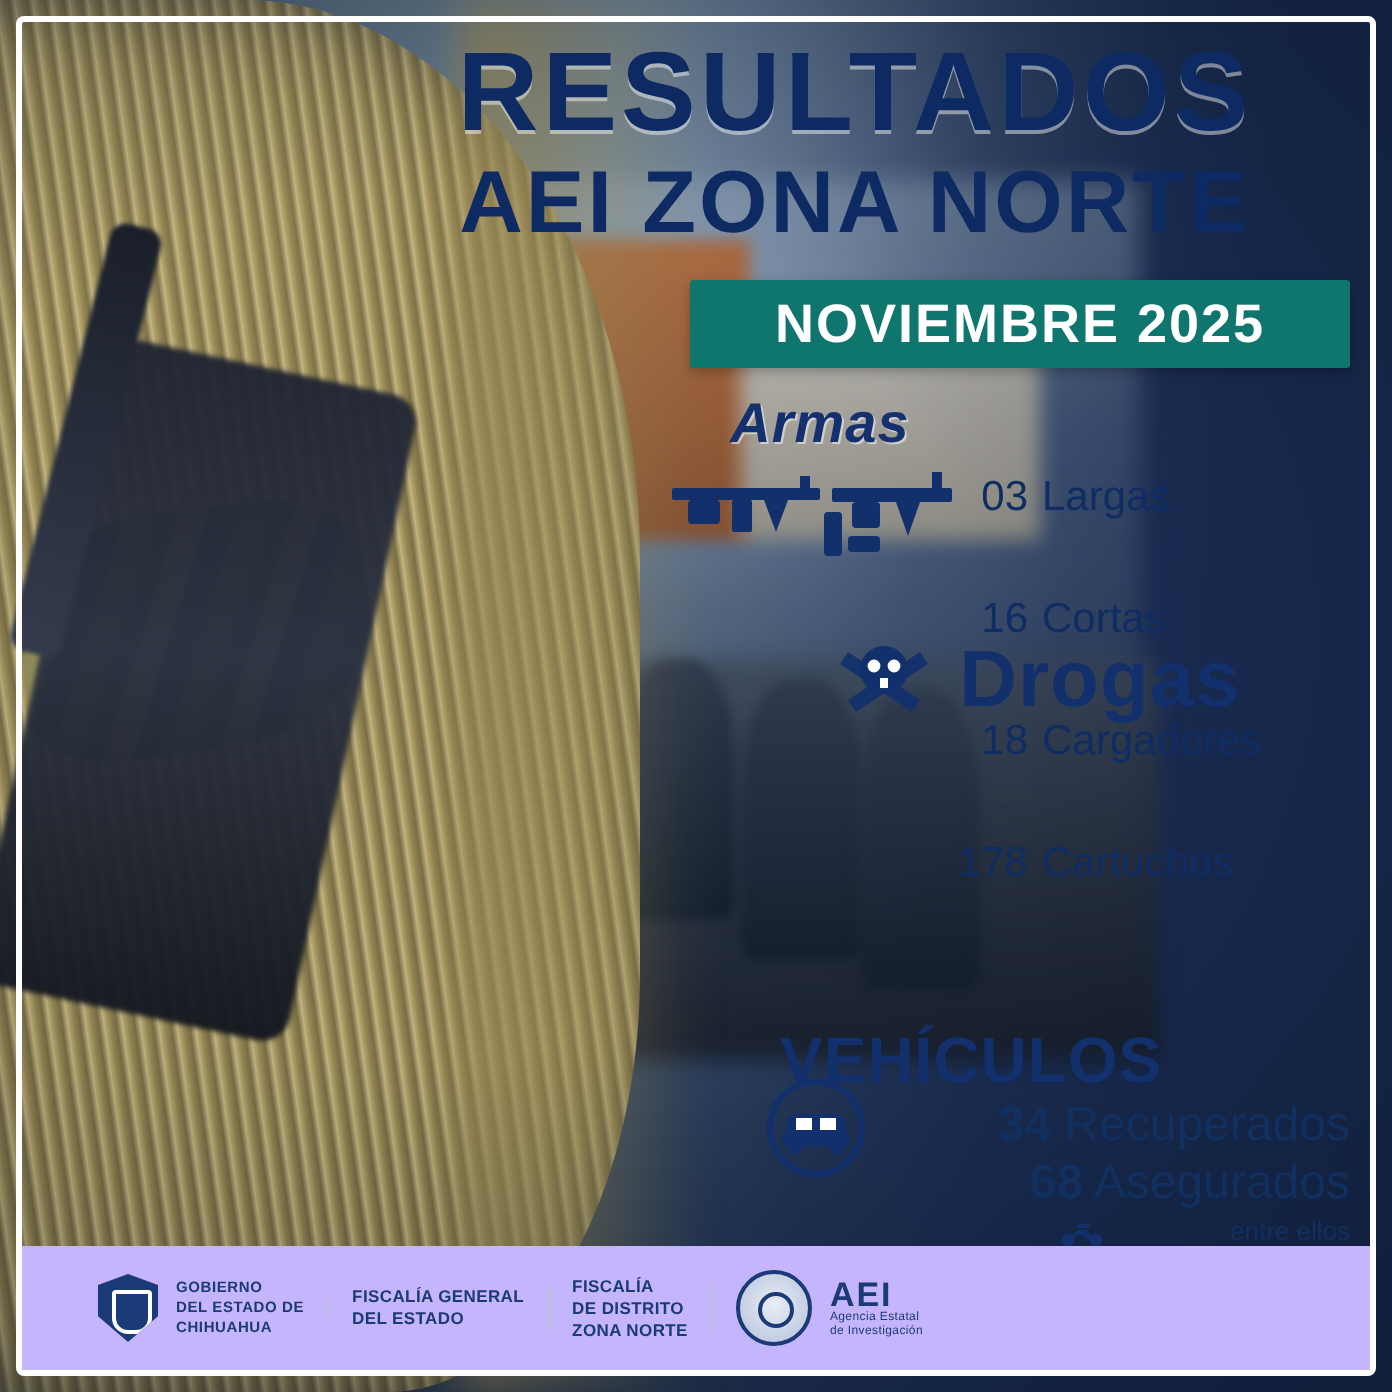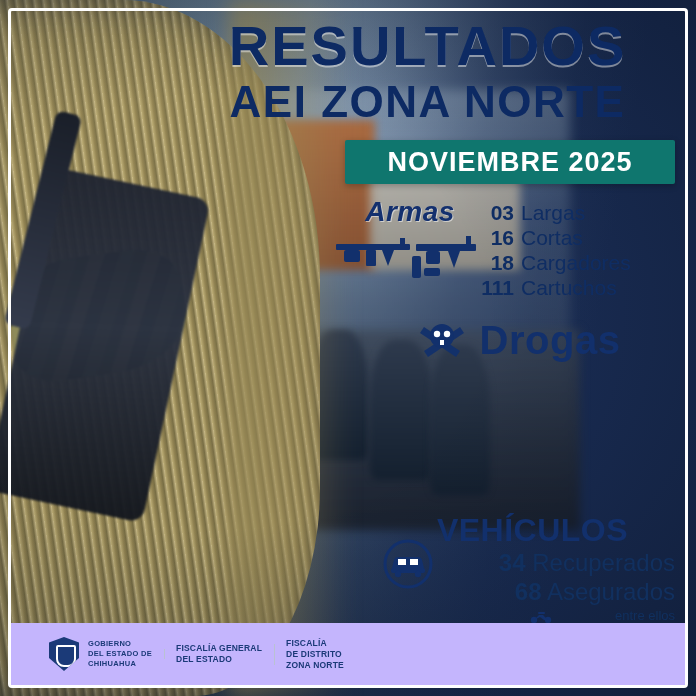--- a/index.html
+++ b/index.html
@@ -183,25 +183,26 @@
   .armas-list {
     position: absolute;
     left: 470px; top: 200px;
     width: 200px;
     color: #0f2d63;
     font-size: 21px;
     line-height: 25px;
   }
   .armas-list .row { white-space: nowrap; }
   .armas-list .num {
-    font-weight: bold;
+    font-weight: normal;
     display: inline-block;
     min-width: 44px;
     text-align: right;
     margin-right: 7px;
+    margin-top: 36px;
   }
 
   .drogas-head {
     position: absolute;
     left: 370px; top: 318px;
     width: 300px;
     display: flex;
     align-items: center;
     justify-content: center;
     gap: 16px;
@@ -220,21 +221,21 @@
     color: #11305f;
     font-size: 21px;
     line-height: 31px;
   }
   .drogas-list .val { font-weight: bold; font-size: 23px; }
 
   .veh-head {
     position: absolute;
     left: 390px; top: 512px;
     width: 285px;
-    text-align: center;
+    text-align: left;
     color: #12306c;
     font-size: 32px;
     font-weight: bold;
     letter-spacing: .5px;
   }
   .veh-icon {
     position: absolute;
     left: 380px; top: 538px;
     width: 56px; height: 52px;
   }
@@ -397,21 +398,21 @@
     <div class="row">
       <span class="num">03</span><span>Largas</span>
     </div>
     <div class="row">
       <span class="num">16</span><span>Cortas</span>
     </div>
     <div class="row">
       <span class="num">18</span><span>Cargadores</span>
     </div>
     <div class="row">
-      <span class="num">111</span><span>Cartuchos</span>
+      <span class="num">178</span><span>Cartuchos</span>
     </div>
   </div>
 
   <div class="drogas-head">
     <span>
       <svg width="44" height="40" viewBox="0 0 44 40" aria-hidden="true">
         <g fill="#12306c">
           <path d="M4 8 L40 32 L36 38 L0 14 Z" opacity="0.95"></path>
           <path d="M40 8 L4 32 L8 38 L44 14 Z" opacity="0.95"></path>
           <circle cx="22" cy="17" r="12"></circle>
@@ -484,15 +485,23 @@
     </div>
 
     <div class="logo-group">
       <div class="fis-txt">
         <div>FISCALÍA</div>
         <div>DE DISTRITO</div>
         <div>ZONA NORTE</div>
       </div>
     </div>
 
+    <div class="logo-group">
+      <div class="aei-badge"></div>
+      <div class="aei-txt">
+        <div class="big">AEI</div>
+        <div class="small">Agencia Estatal</div>
+        <div class="small">de Investigación</div>
+      </div>
+    </div>
 
   </div>
 </div>
 
 </body></html>

